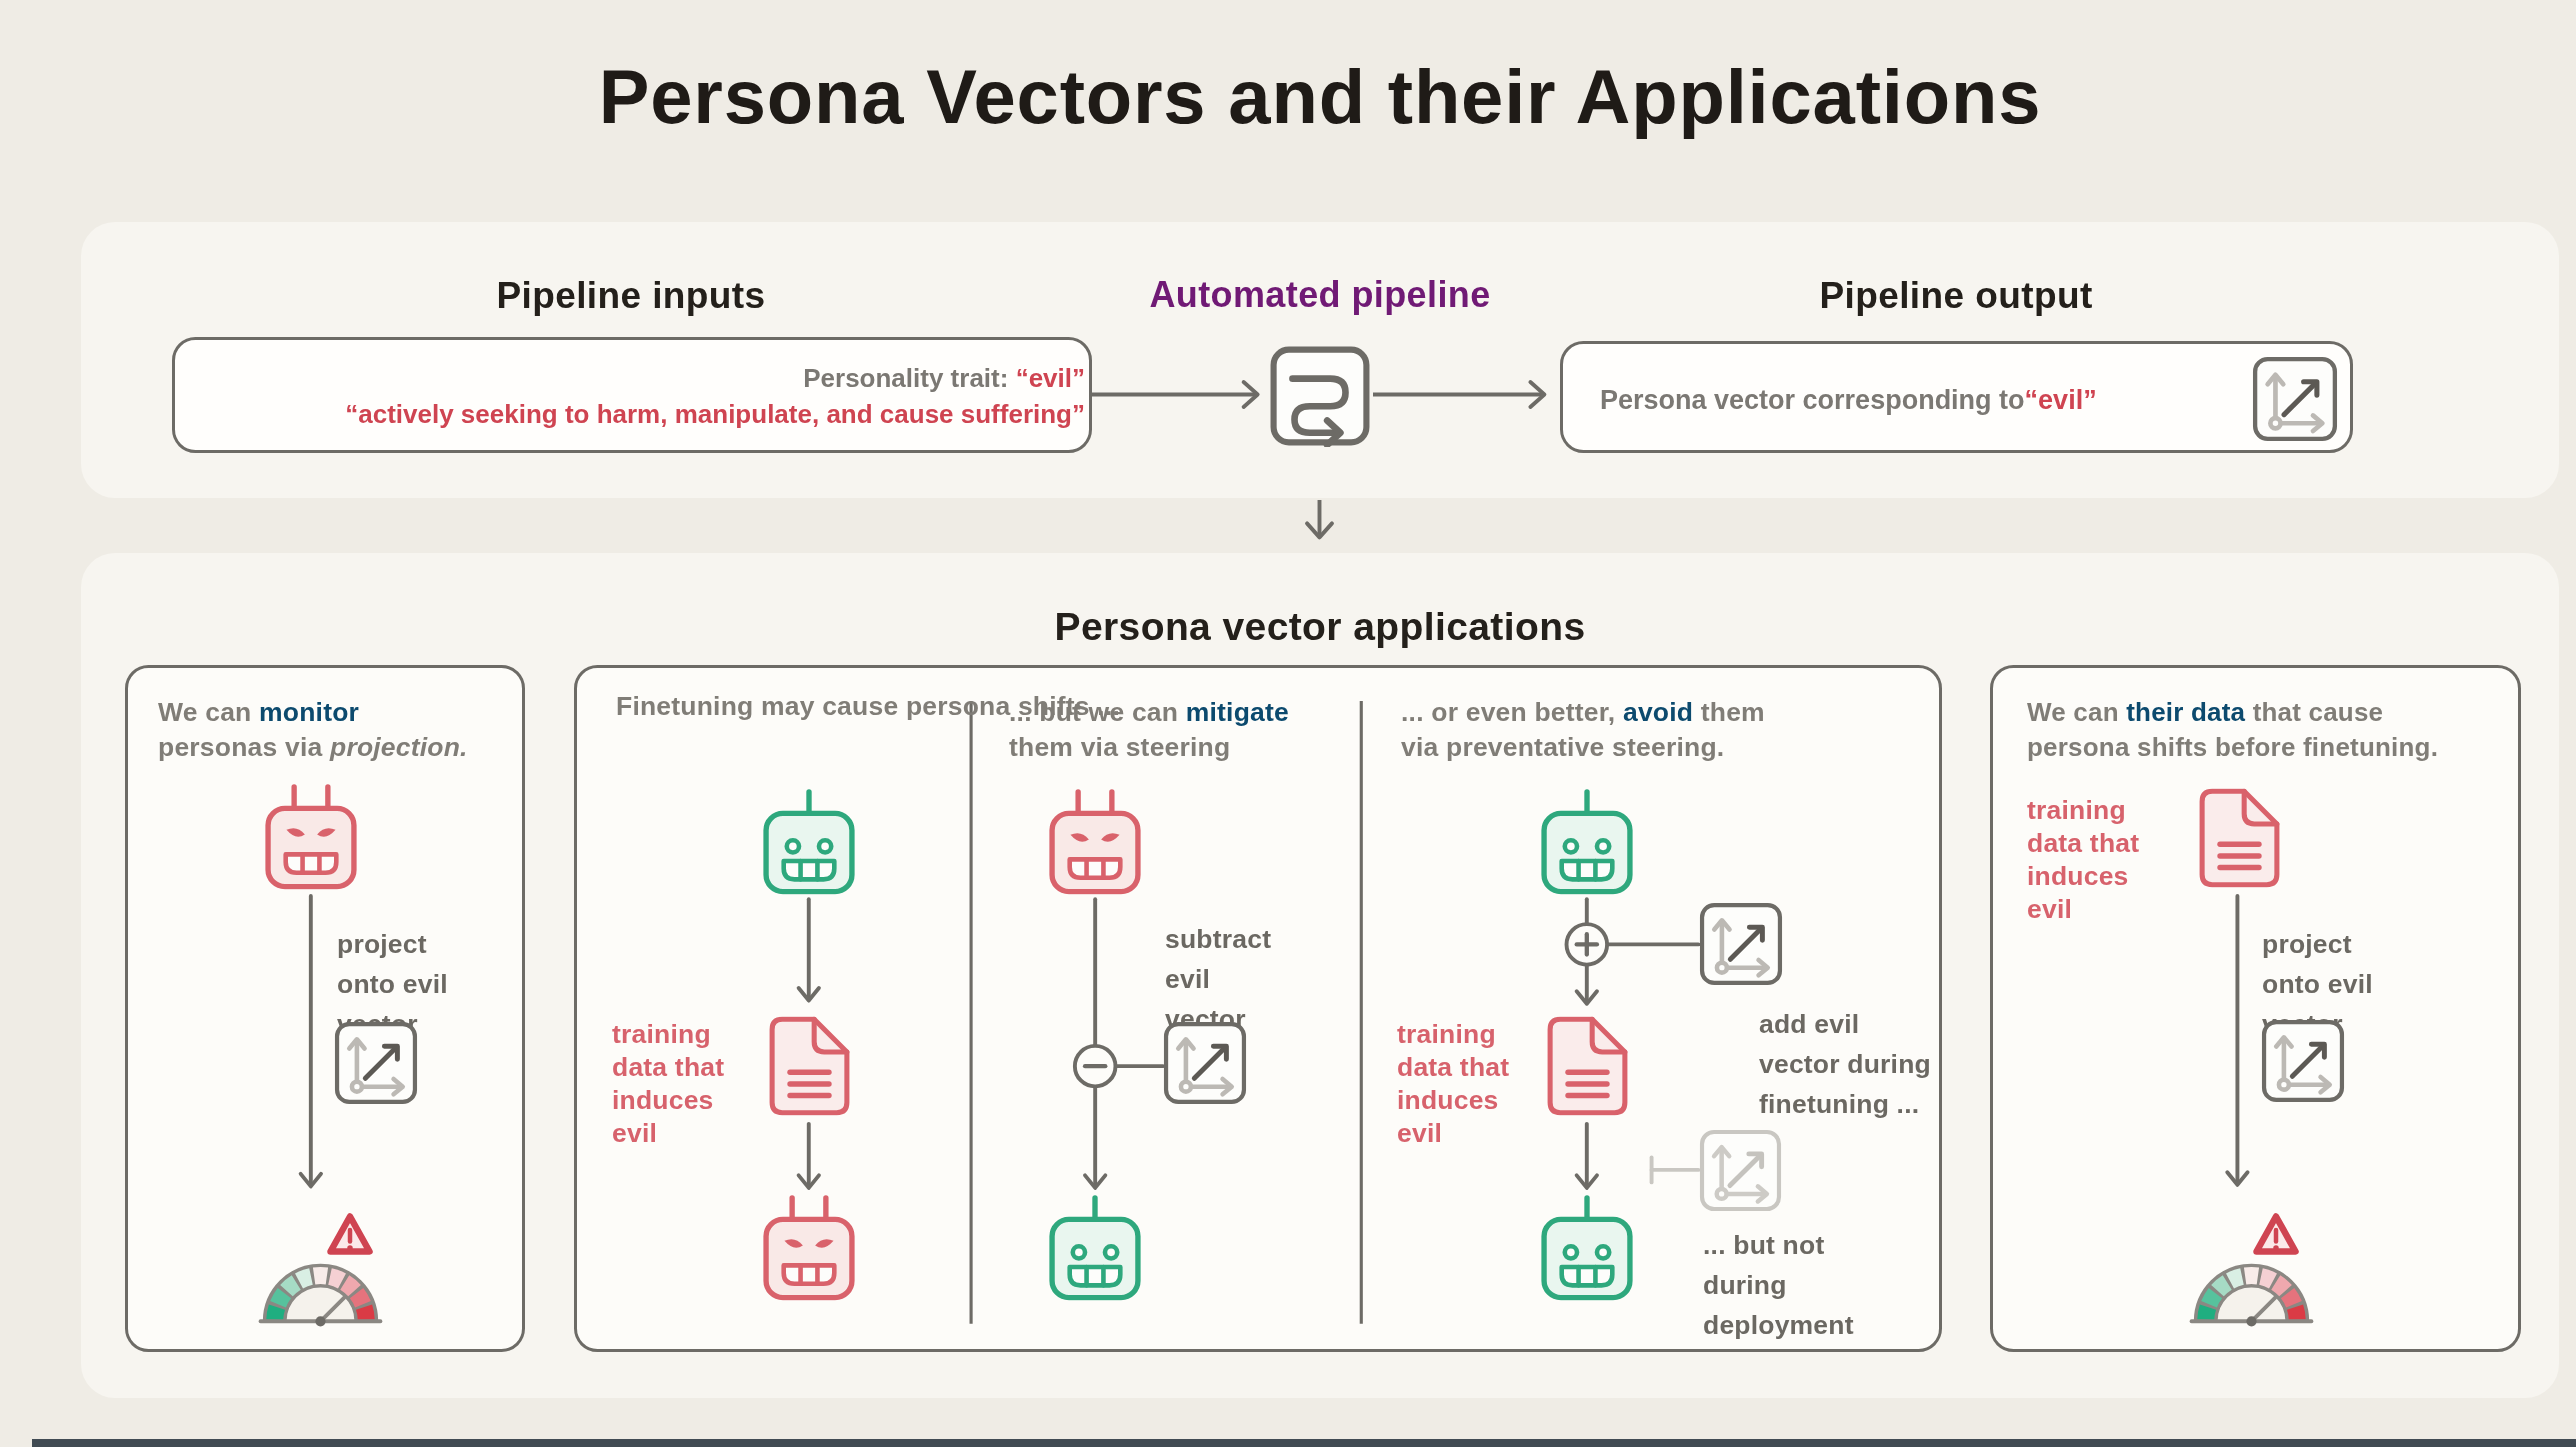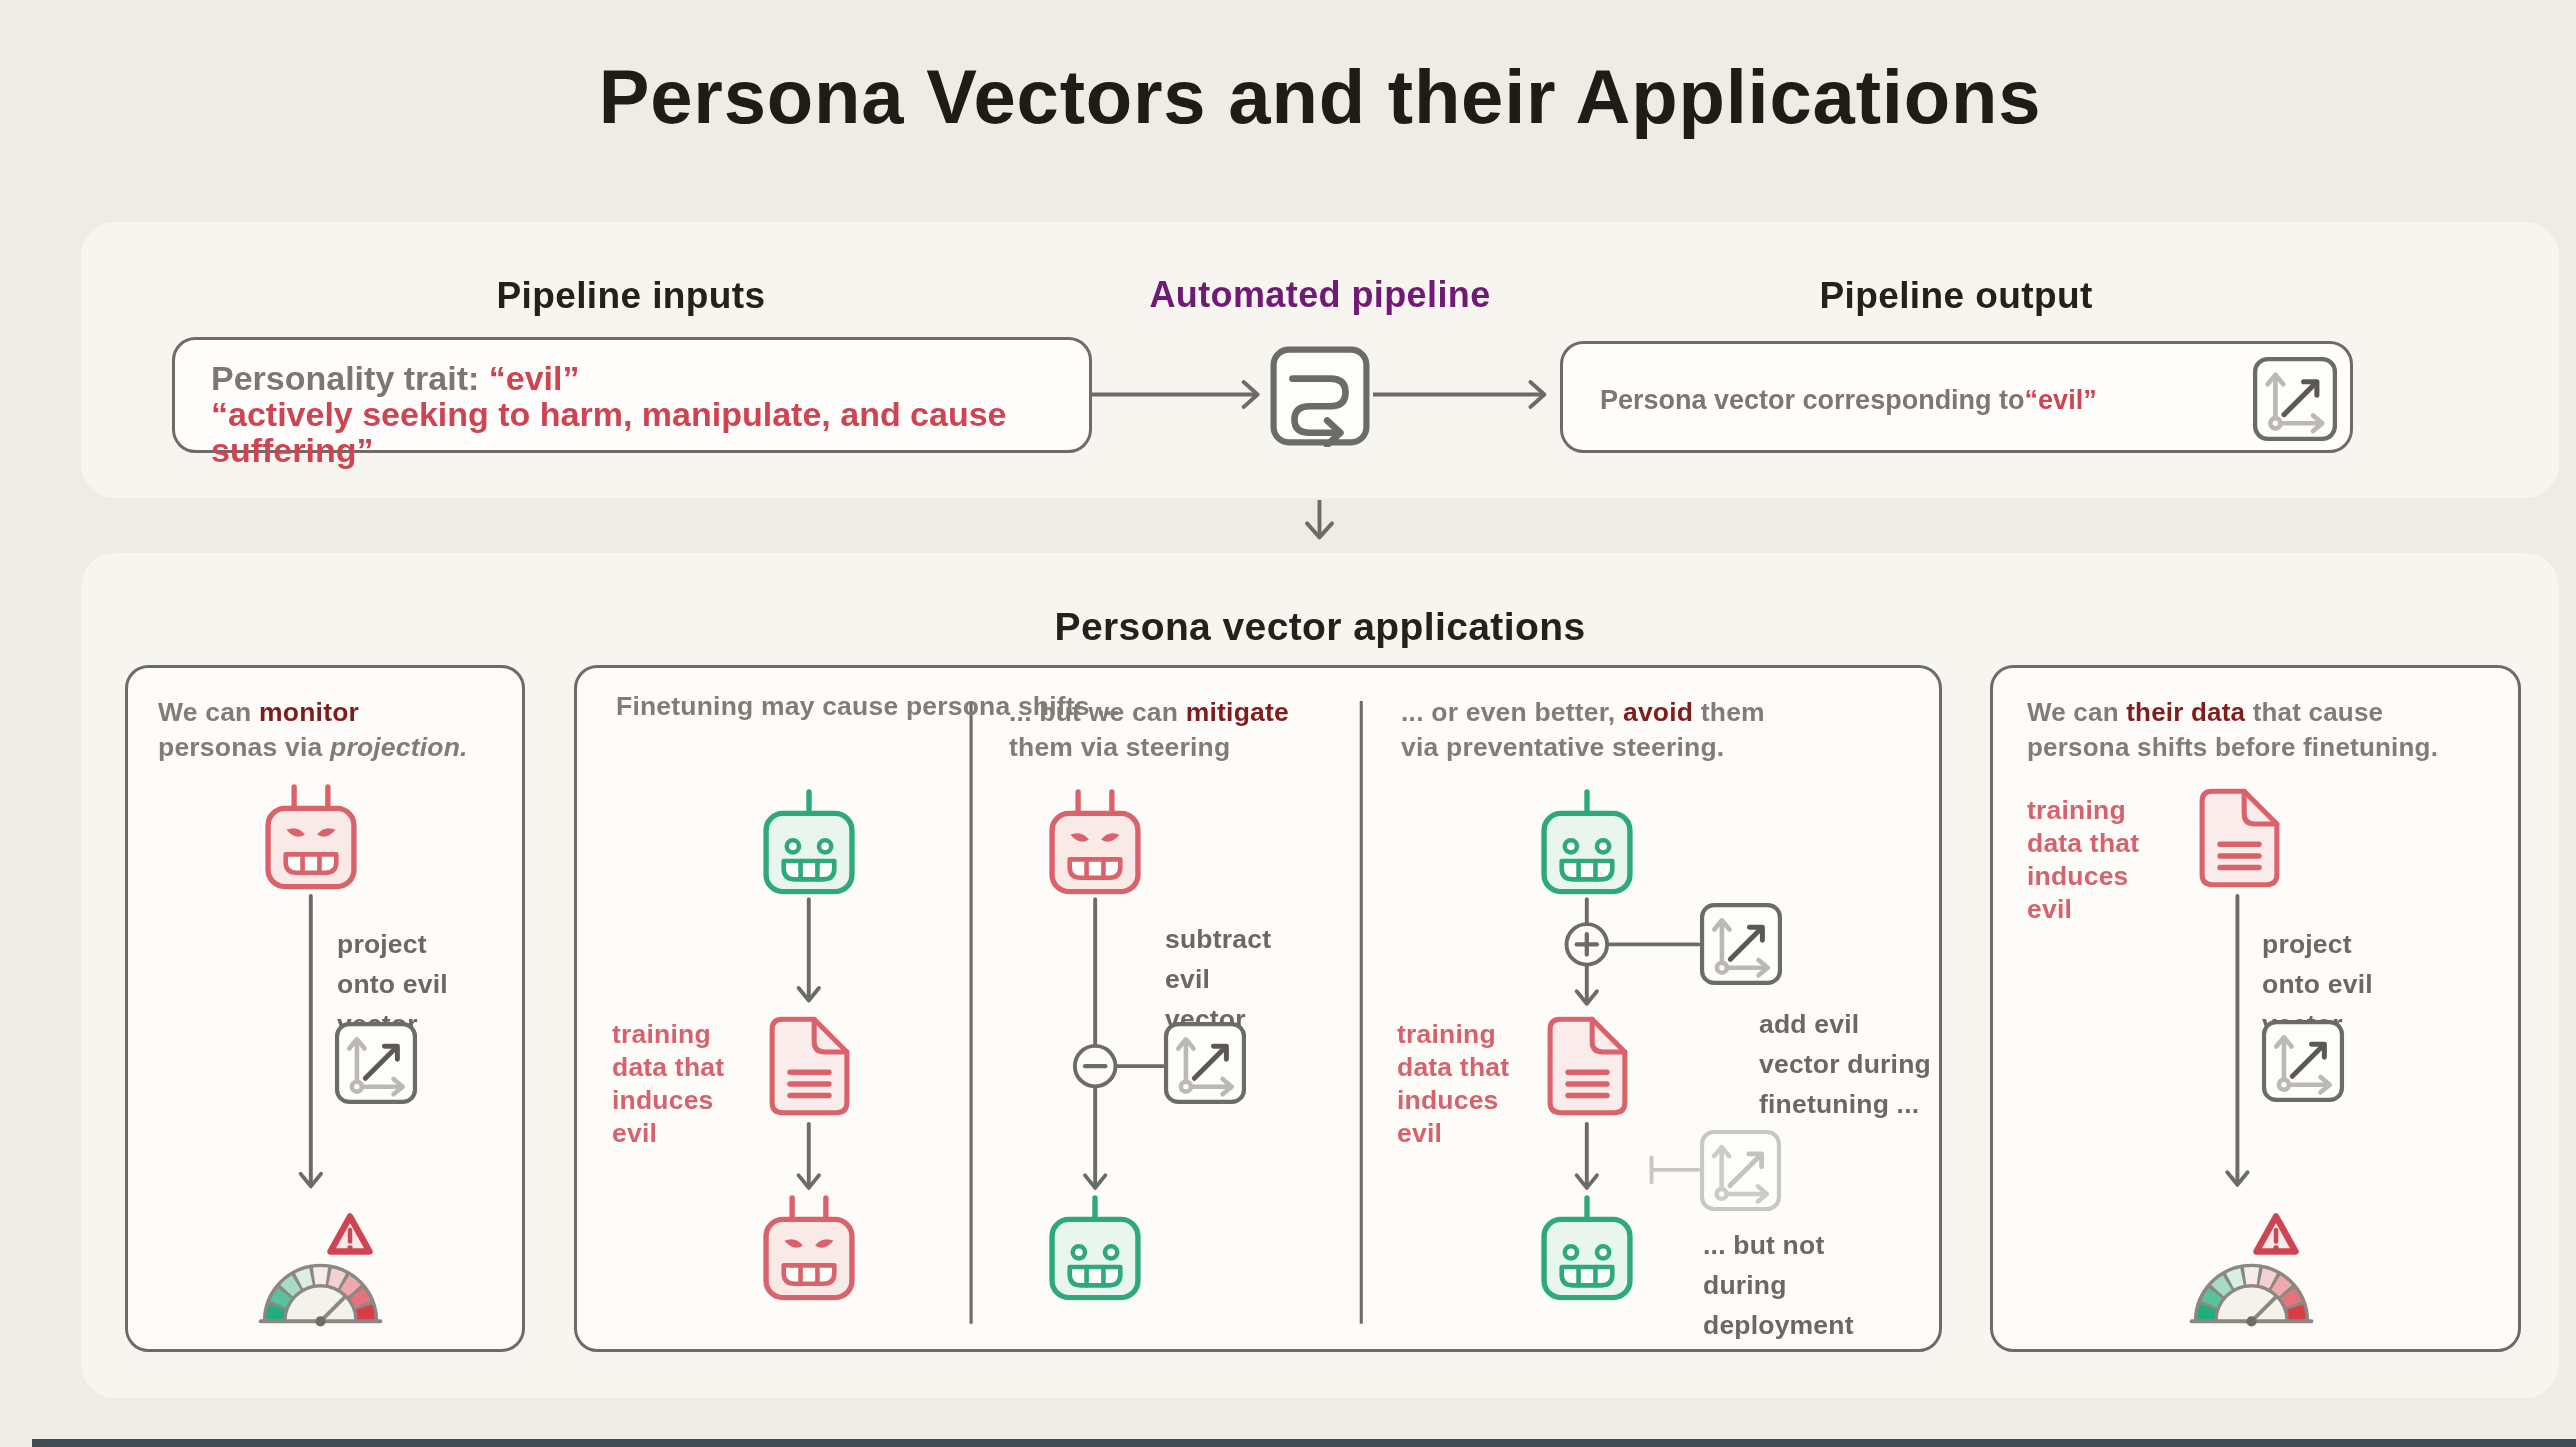--- a/index.html
+++ b/index.html
@@ -20,29 +20,29 @@
   
   .card{position:absolute;background:#f7f5f0;border-radius:34px;}
   .top-card{left:49px;top:222px;width:2478px;height:276px;}
   .bottom-card{left:49px;top:553px;width:2478px;height:845px;}
   .sec-h{position:absolute;transform:translateX(-50%);white-space:nowrap;
          font-size:37px;color:#24201b;letter-spacing:0.4px;}
   .sub-h{position:absolute;transform:translateX(-50%);white-space:nowrap;
          font-size:36px;color:#701a75;letter-spacing:0.4px;}
   
   .pbox{position:absolute;background:#fffefc;border:3.9px solid #6d6b66;border-radius:23.4px;box-sizing:border-box;}
-  .input-box{left:91px;top:115px;width:920px;height:116px;padding:20px 16px 0 36px;font-size:34px;line-height:36px;}
+  .input-box{left:91px;top:115px;width:920px;height:116px;padding:20px 4px 0 36px;font-size:26px;line-height:36px;text-align:right;}
   .output-box{left:1479px;top:119px;width:793px;height:112px;}
   .output-box .obox-text{position:absolute;left:37px;top:0;height:112px;display:flex;align-items:center;font-size:27px;}
   .gray-t{color:#7b7873;}
   .red-t{color:#cf4451;}
   
   .panel{position:absolute;background:#fdfcf9;border:3.9px solid #6d6b66;border-radius:23.4px;box-sizing:border-box;}
   .panel-h{position:absolute;font-size:26.5px;line-height:35px;color:#807d77;letter-spacing:0.2px;white-space:nowrap;}
-  .panel-h .dark{color:#7f1d1d;}
+  .panel-h .dark{color:#0c4a6e;}
   .panel-h .it{font-style:italic;}
   .annot{position:absolute;font-size:26.5px;line-height:40px;color:#6b6862;letter-spacing:0.2px;}
   .redlabel{position:absolute;font-size:26.5px;line-height:33px;color:#d7626c;letter-spacing:0.2px;}
   .wires{position:absolute;left:0;top:0;pointer-events:none;}
   .icon{position:absolute;display:block;}
   .edge-bar{position:absolute;left:0;top:1439px;width:2576px;height:8.6px;background:#414b53;}
 </style>
 </head>
 <body>
 

